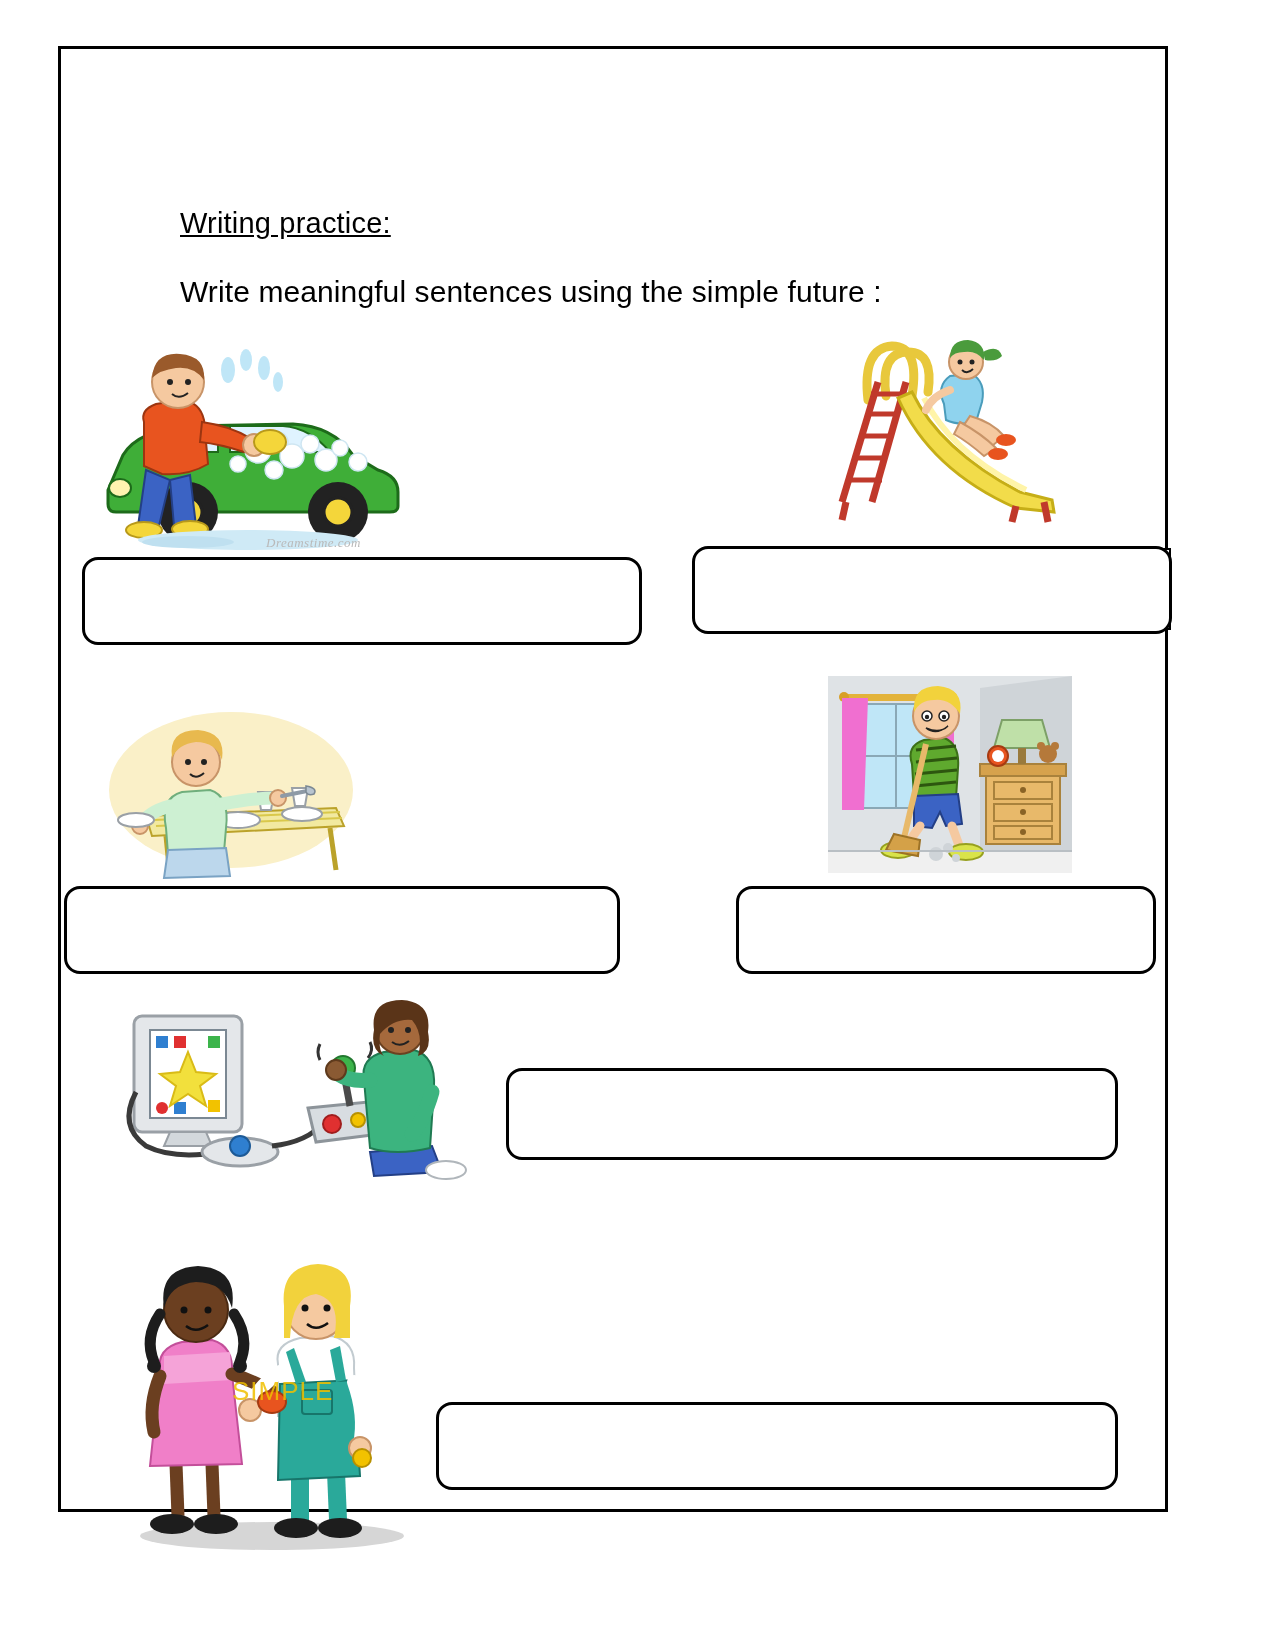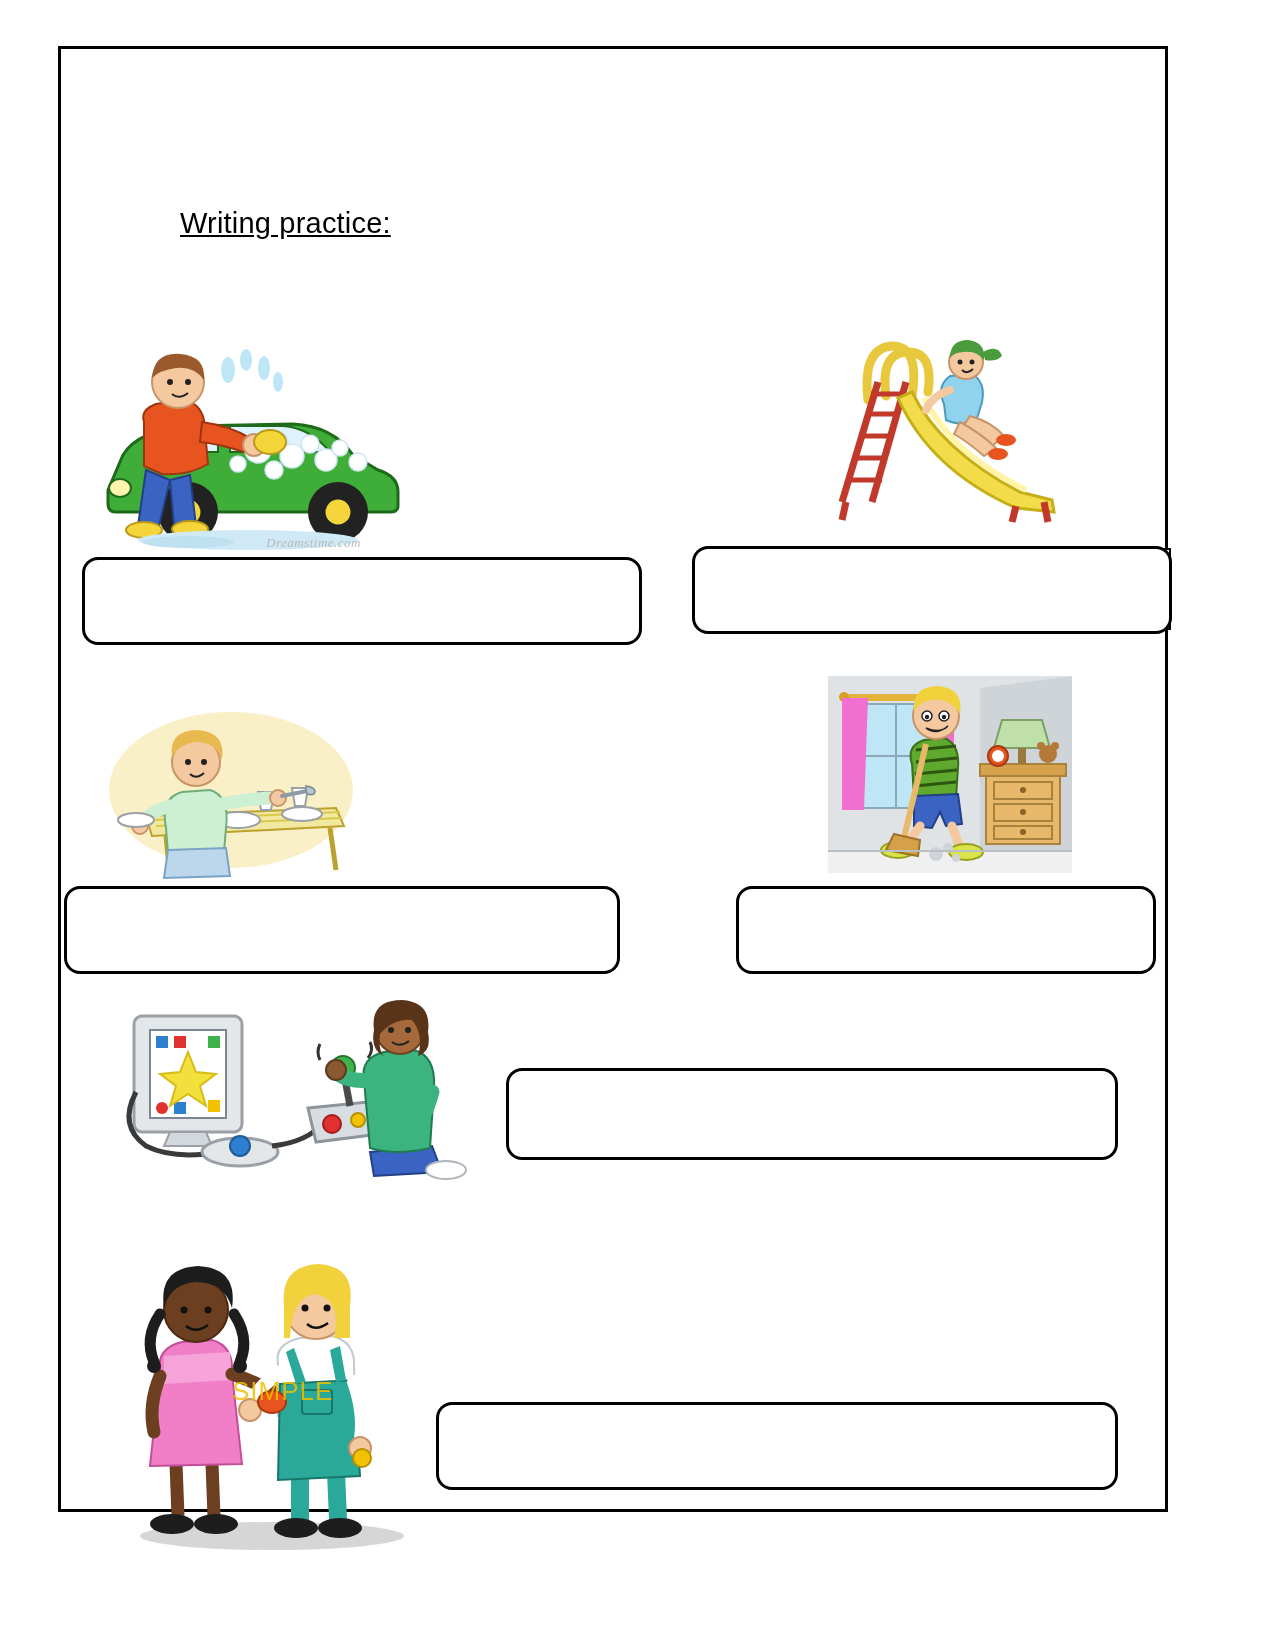--- a/index.html
+++ b/index.html
@@ -103,20 +103,21 @@
 </head>
 <body>
 
 <div id="worksheet-page">
 
   <div id="page-border"></div>
   <div id="border-notch"></div>
 
   <div id="heading-writing-practice">Writing practice:</div>
 
+  <div id="instruction-line">Write meaningful sentences using the simple future :</div>
 
   <div class="illustration" style="left:78px; top:330px; width:340px; height:225px;">
     <svg width="340" height="225" viewBox="0 0 340 225">
 
       <g fill="#bfe6f7">
         <ellipse cx="150" cy="40" rx="7" ry="13"></ellipse>
         <ellipse cx="168" cy="30" rx="6" ry="11"></ellipse>
         <ellipse cx="186" cy="38" rx="6" ry="12"></ellipse>
         <ellipse cx="200" cy="52" rx="5" ry="10"></ellipse>
       </g>

